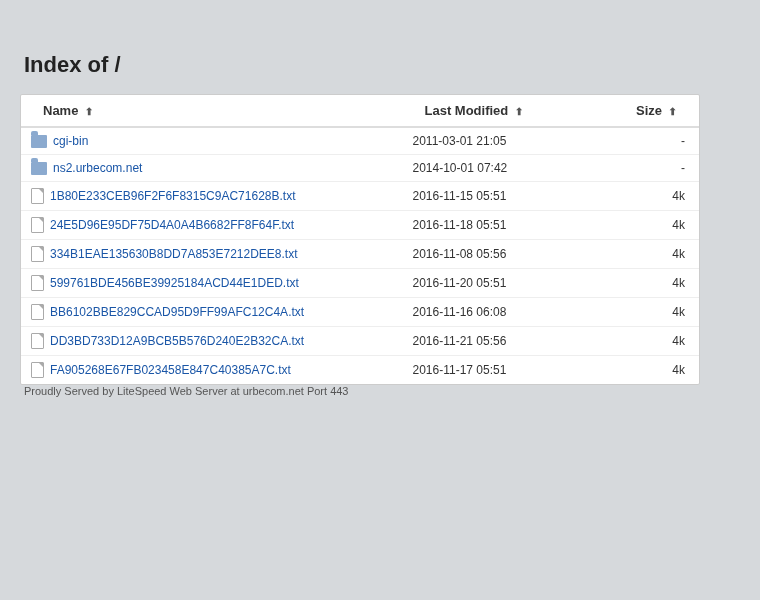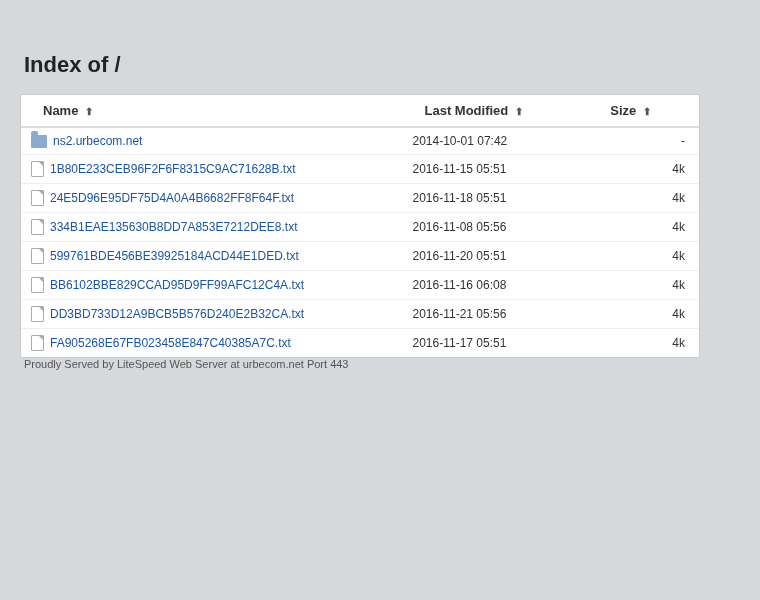--- a/index.html
+++ b/index.html
@@ -34,21 +34,21 @@
     thead th {
       padding: 8px 22px;
       text-align: left;
       font-size: 13px;
       font-weight: bold;
       color: #333;
       cursor: pointer;
       white-space: nowrap;
     }
     thead th.size-col {
-      text-align: left;
+      text-align: right;
     }
     thead th .sort-arrow {
       font-size: 10px;
       margin-left: 3px;
       color: #555;
     }
     tbody tr {
       border-bottom: 1px solid #eee;
     }
     tbody tr:last-child {
@@ -142,20 +142,30 @@
           <span>Last Modified</span>
           <span class="sort-arrow">⬆</span>
         </th>
         <th class="size-col">
           <span>Size</span>
           <span class="sort-arrow">⬆</span>
         </th>
       </tr>
     </thead>
     <tbody id="table-body">
+    <tr>
+          <td>
+            <div class="name-cell">
+              <span class="icon-folder"></span>
+              <a class="name-link" href="#">cgi-bin</a>
+            </div>
+          </td>
+          <td class="date-cell">2011-03-01 21:05</td>
+          <td class="size-cell">-</td>
+        </tr>
         <tr>
           <td>
             <div class="name-cell">
               <span class="icon-folder"></span>
               <a class="name-link" href="#">ns2.urbecom.net</a>
             </div>
           </td>
           <td class="date-cell">2014-10-01 07:42</td>
           <td class="size-cell">-</td>
         </tr>

